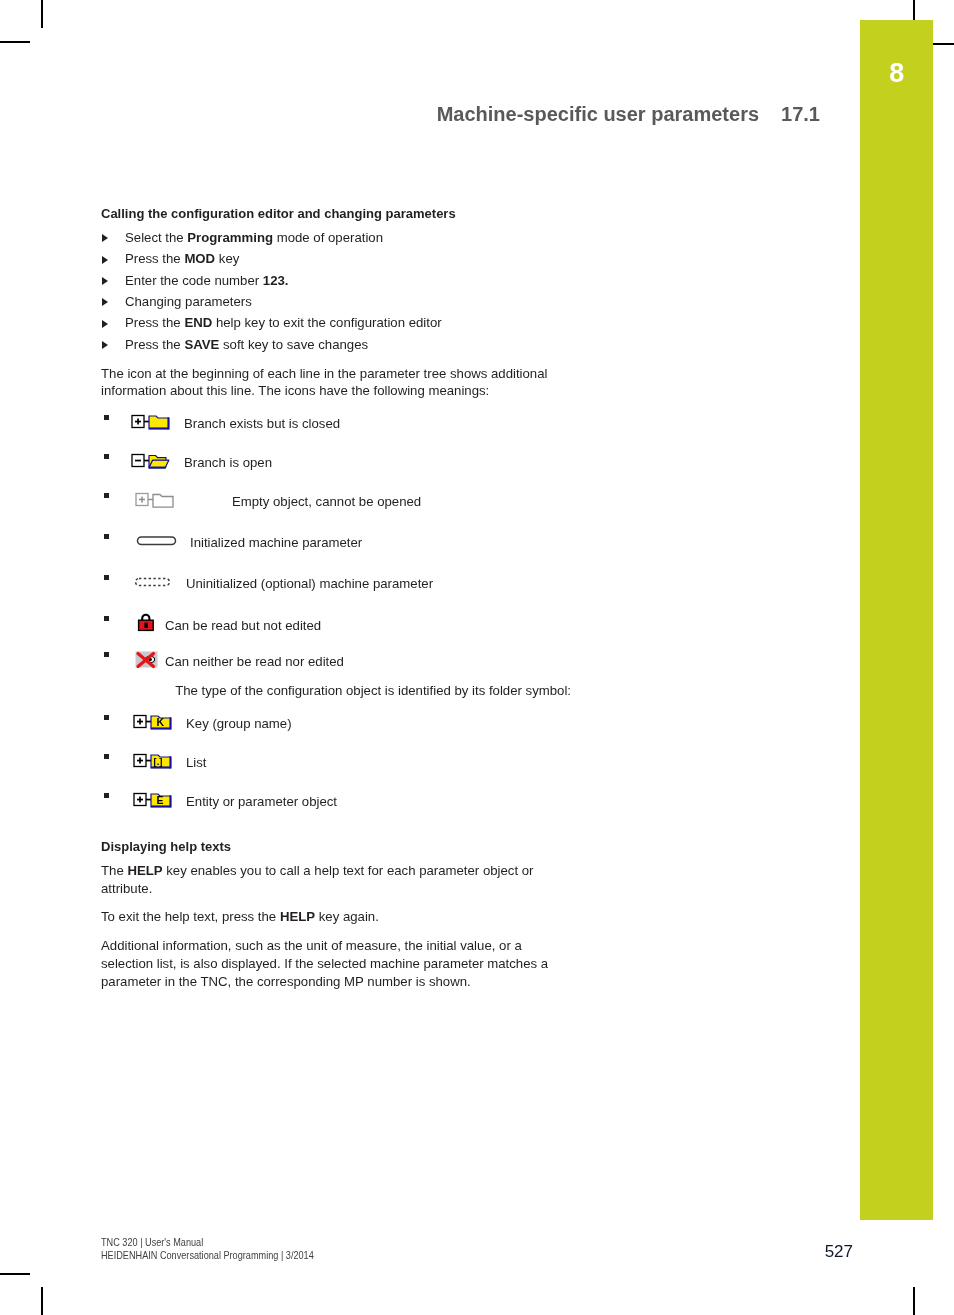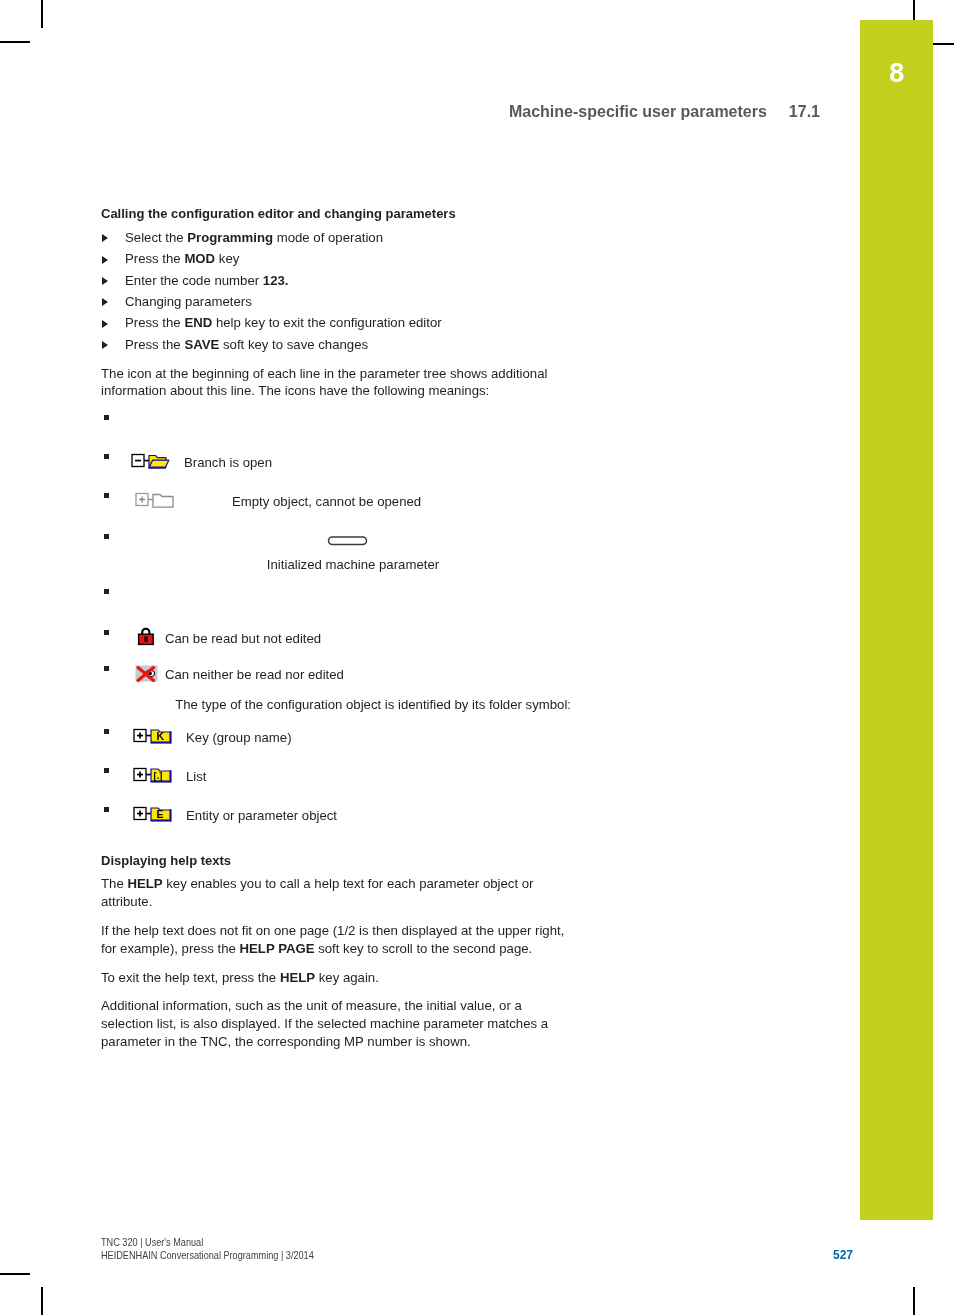--- a/index.html
+++ b/index.html
@@ -23,21 +23,21 @@
     text-align:center; color:#ffffff; font-weight:bold; font-size:27px;
     letter-spacing:0.5px;
   }
   #header-rule {
     position:absolute; left:933px; top:43px; width:21px; height:1.6px; background:#000;
   }
 
   
   #running-head {
     position:absolute; left:300px; top:103px; width:520px;
-    text-align:right; font-weight:bold; font-size:16px; color:#58595b;
+    text-align:right; font-weight:bold; font-size:20px; color:#58595b;
     white-space:nowrap;
   }
   #running-head .sec { display:inline-block; margin-left:22px; }
 
   
   #content {
     position:absolute; left:101px; top:205px; width:470px;
     font-size:13.2px; line-height:17.8px; color:#231f20;
   }
   h3.subhead {
@@ -76,21 +76,21 @@
   #footer {
     position:absolute; left:101px; top:1236px; width:752px;
     display:flex; align-items:flex-end; justify-content:space-between;
   }
   #footer-text {
     font-size:10.4px; line-height:13.4px; color:#3f3f3f;
     font-family:"Liberation Sans Narrow","Liberation Sans", sans-serif;
     transform:scaleX(0.88); transform-origin:left bottom;
   }
   #page-number {
-    font-size:12px; font-weight:bold; color:#0369a1; padding-bottom:1px;
+    font-size:17px; font-weight:normal; color:#0f172a; padding-bottom:1px;
   }
 </style>
 </head>
 <body>
 
 <div class="cropmark cm-v" style="left:41px; top:0; height:28px;"></div>
 <div class="cropmark cm-h" style="left:0; top:41px; width:30px;"></div>
 <div class="cropmark cm-v" style="left:913px; top:0; height:28px;"></div>
 <div class="cropmark cm-v" style="left:41px; top:1287px; height:28px;"></div>
 <div class="cropmark cm-h" style="left:0; top:1273px; width:30px;"></div>
@@ -116,20 +116,34 @@
     <li><span class="tri"></span><span>Press the </span><b>END</b><span> help key to exit the configuration editor</span></li>
     <li><span class="tri"></span><span>Press the </span><b>SAVE</b><span> soft key to save changes</span></li>
   </ul>
 
   <p class="para">The icon at the beginning of each line in the parameter tree shows additional information about this line. The icons have the following meanings:</p>
 
   <ul class="iconlist">
 
     <li style="margin-bottom:9px;">
       <span class="sq"></span>
+      <span class="iconrow">
+        <span class="iconbox">
+          <svg width="46" height="21" viewBox="0 0 46 21">
+            <rect x="1" y="4.5" width="12" height="12" fill="#ffffff" stroke="#000000" stroke-width="1.3"></rect>
+            <rect x="4" y="9.7" width="6" height="1.7" fill="#000000"></rect>
+            <rect x="6.2" y="7.5" width="1.7" height="6" fill="#000000"></rect>
+            <rect x="13" y="9.7" width="5" height="1.7" fill="#000000"></rect>
+            <path d="M18 5 h7 l2 2 h11 v11 H18 Z" fill="#ffe800" stroke="#101090" stroke-width="1.2" stroke-linejoin="miter"></path>
+            <path d="M18 16.4 h20 v1.8 H18 Z" fill="#1414a0"></path>
+            <path d="M36.4 6.2 h1.6 v12 h-1.6 Z" fill="#1414a0"></path>
+          </svg>
+        </span>
+        <span class="iconlabel">Branch exists but is closed</span>
+      </span>
     </li>
 
     <li style="margin-bottom:9px;">
       <span class="sq"></span>
       <span class="iconrow">
         <span class="iconbox">
           <svg width="46" height="21" viewBox="0 0 46 21">
             <rect x="1" y="4.5" width="12" height="12" fill="#ffffff" stroke="#000000" stroke-width="1.3"></rect>
             <rect x="4" y="9.7" width="6" height="1.7" fill="#000000"></rect>
             <rect x="13" y="9.7" width="5" height="1.7" fill="#000000"></rect>
@@ -153,32 +167,40 @@
             <rect x="13" y="9.8" width="5" height="1.4" fill="#8c8c8c"></rect>
             <path d="M18 5.5 h7 l2 2 h11 v10.6 H18 Z" fill="#ffffff" stroke="#8c8c8c" stroke-width="1.3" stroke-linejoin="miter"></path>
           </svg>
         </span>
         <span class="iconlabel">Empty object, cannot be opened</span>
       </span>
     </li>
 
     <li style="margin-bottom:11px;">
       <span class="sq"></span>
-      <span class="iconrow" style="padding-left:4px;flex-direction:column;">
+      <span class="iconrow" style="padding-left:4px;">
         <span class="iconbox">
           <svg width="48" height="21" viewBox="0 0 48 21">
             <rect x="2.5" y="7" width="38" height="7.6" rx="3.8" ry="3.8" fill="#ffffff" stroke="#3b3b3b" stroke-width="1.5"></rect>
           </svg>
         </span>
         <span class="iconlabel">Initialized machine parameter</span>
       </span>
     </li>
 
     <li style="margin-bottom:11px;">
       <span class="sq"></span>
+      <span class="iconrow" style="padding-left:2px;">
+        <span class="iconbox">
+          <svg width="46" height="21" viewBox="0 0 46 21">
+            <rect x="2.5" y="7.5" width="34" height="7" rx="3.5" ry="3.5" fill="#ffffff" stroke="#3b3b3b" stroke-width="1.5" stroke-dasharray="2.4 2.4"></rect>
+          </svg>
+        </span>
+        <span class="iconlabel">Uninitialized (optional) machine parameter</span>
+      </span>
     </li>
 
     <li style="margin-bottom:6px;">
       <span class="sq"></span>
       <span class="iconrow" style="padding-left:4px;">
         <span class="iconbox" style="margin-right:4px;">
           <svg width="26" height="22" viewBox="0 0 26 22">
             <path d="M7.2 8.6 V6.4 a3.6 3.6 0 0 1 7.2 0 V8.6" fill="none" stroke="#000000" stroke-width="2.1"></path>
             <rect x="3.6" y="8.2" width="14.6" height="10.2" fill="#e8121a" stroke="#000000" stroke-width="1.4"></rect>
             <rect x="9.4" y="10.6" width="3.4" height="5.4" fill="#000000"></rect>
@@ -266,21 +288,20 @@
         <span class="iconlabel">Entity or parameter object</span>
       </span>
     </li>
 
   </ul>
 
   <h3 class="subhead spaced">Displaying help texts</h3>
 
   <p class="para"><span>The </span><b>HELP</b><span> key enables you to call a help text for each parameter object or attribute.</span></p>
 
-  <p class="para"><span>If the help text does not fit on one page (1/2 is then displayed at the upper right, for example), press the </span><b>HELP PAGE</b><span> soft key to scroll to the second page.</span></p>
 
   <p class="para"><span>To exit the help text, press the </span><b>HELP</b><span> key again.</span></p>
 
   <p class="para">Additional information, such as the unit of measure, the initial value, or a selection list, is also displayed. If the selected machine parameter matches a parameter in the TNC, the corresponding MP number is shown.</p>
 
 </div>
 
 <div id="footer">
   <div id="footer-text">
     <div>TNC 320 | User's Manual</div>

